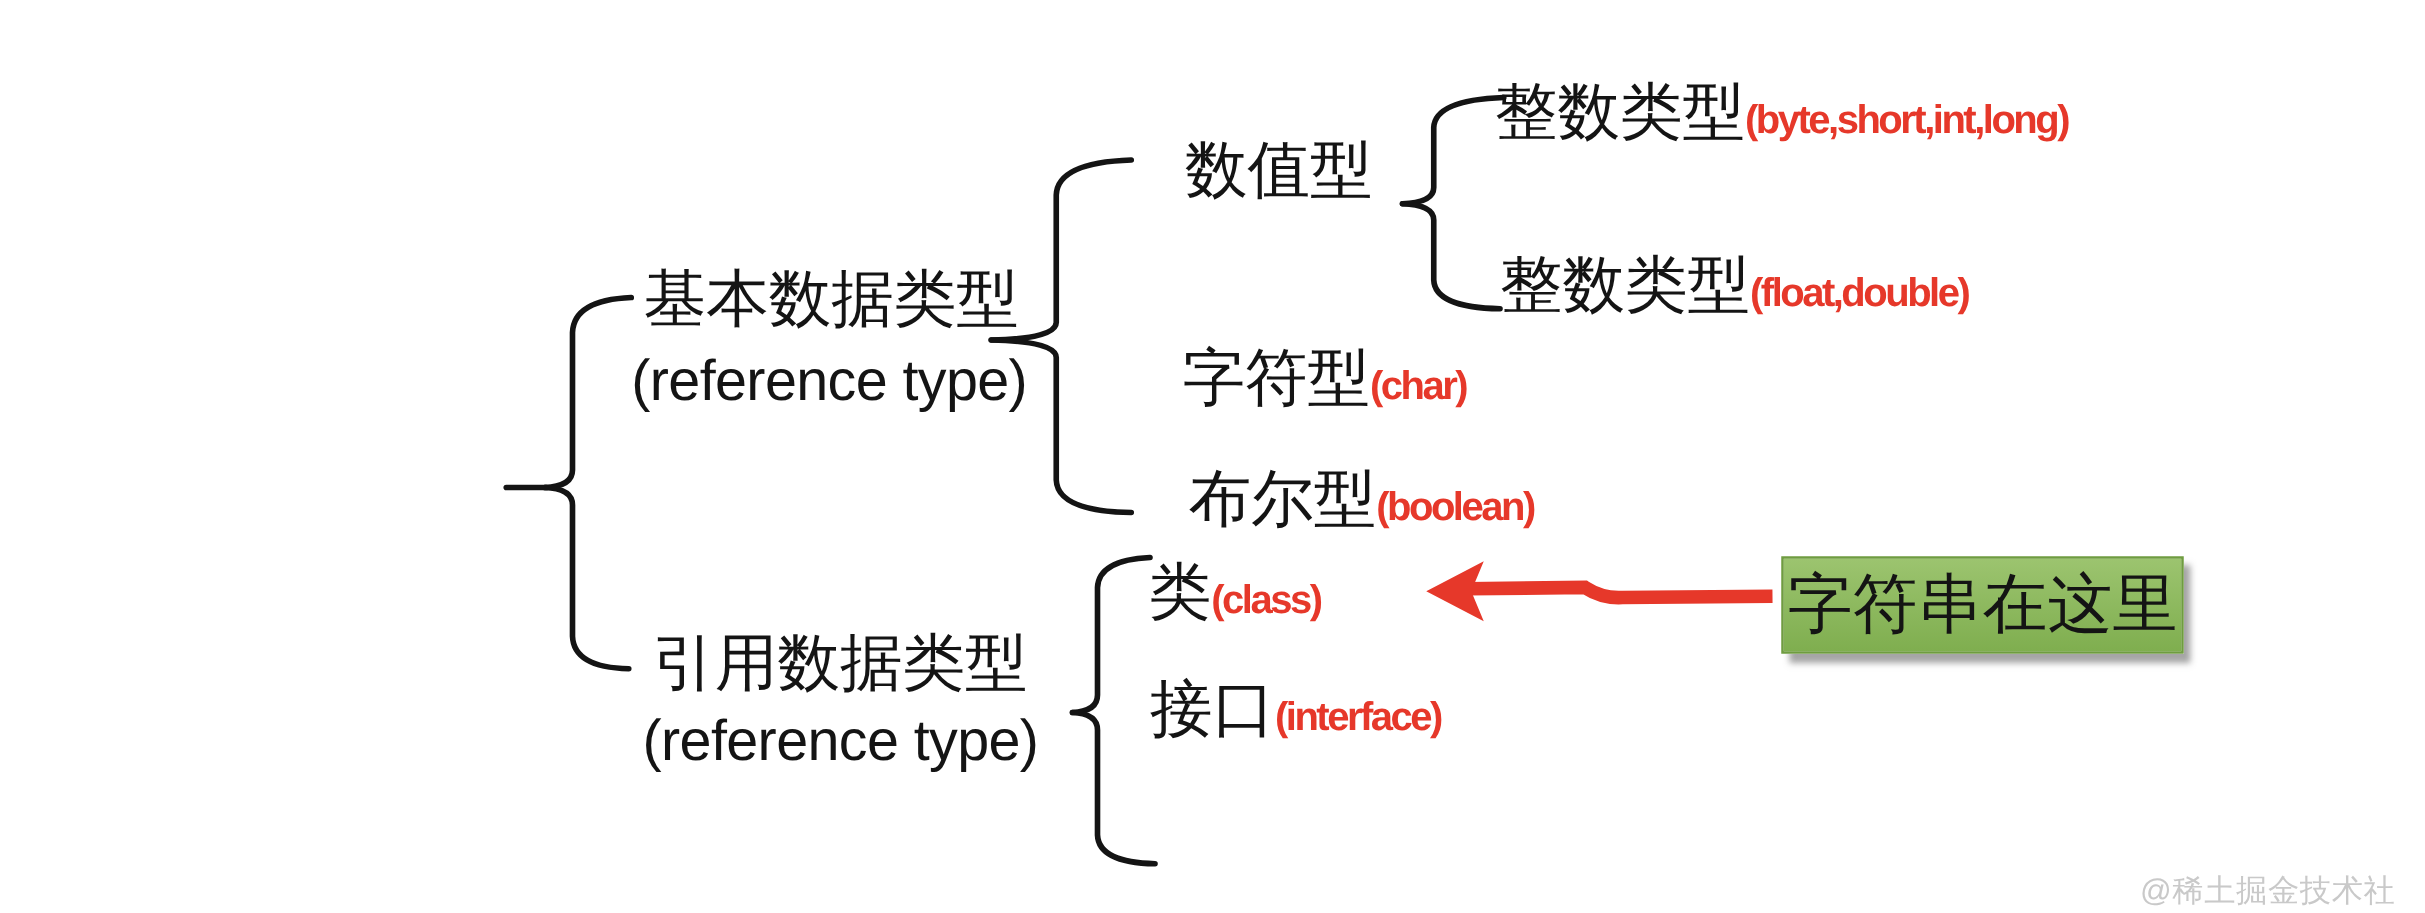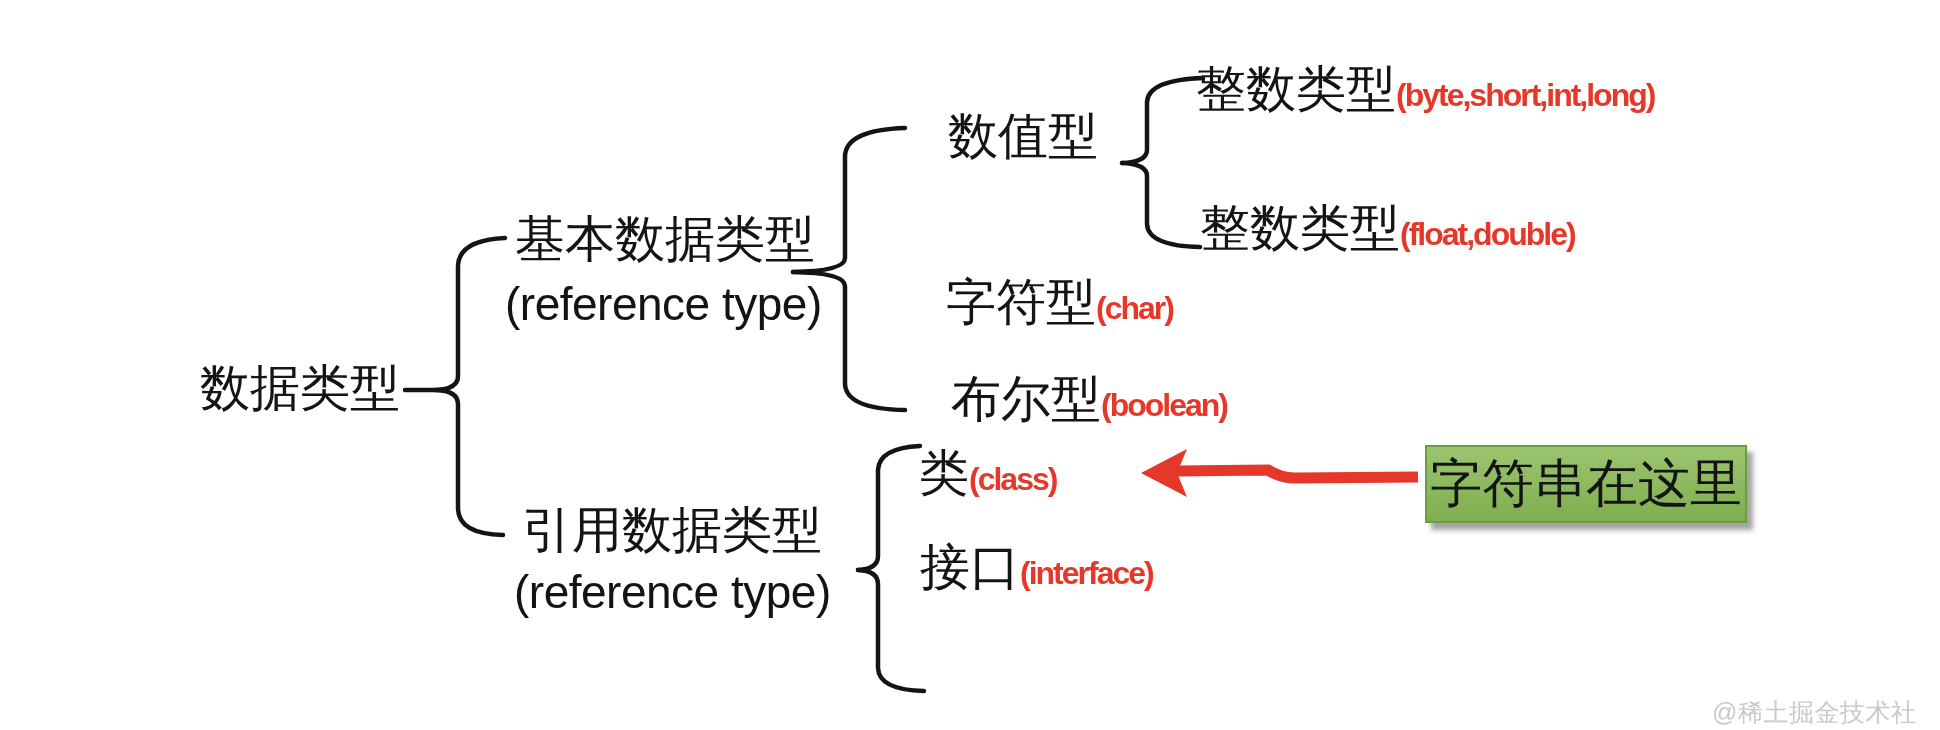--- a/index.html
+++ b/index.html
@@ -46,21 +46,20 @@
     <path class="brace" d="M 1203 78 Q 1148 80 1147 102 L 1147 150 Q 1147 162 1122 163"></path>
     <path class="brace" d="M 1122 163 Q 1147 164 1147 176 L 1147 224 Q 1148 246 1200 247"></path>
 
     <path class="brace" d="M 920 446 Q 879 448 878 470 L 878 556 Q 878 569 858 570"></path>
     <path class="brace" d="M 858 570 Q 878 571 878 584 L 878 668 Q 879 690 924 691"></path>
 
     <path class="arrowline" d="M 1174 471 L 1268 470 Q 1282 479 1298 478 L 1418 477"></path>
     <polygon class="arrowhead" points="1141,473 1187,449 1177,473 1187,497"></polygon>
   </svg>
 
-  <div class="node cjk" style="left:200px;top:363px;">数据类型</div>
 
   <div class="node cjk" style="left:515px;top:214px;">基本数据类型</div>
   <div class="node latin" style="left:505px;top:281px;">(reference type)</div>
 
   <div class="node cjk" style="left:522px;top:505px;">引用数据类型</div>
   <div class="node latin" style="left:514px;top:569px;">(reference type)</div>
 
   <div class="node cjk" style="left:948px;top:111px;">数值型</div>
 
   <div class="node row" style="left:1196px;top:64px;">

